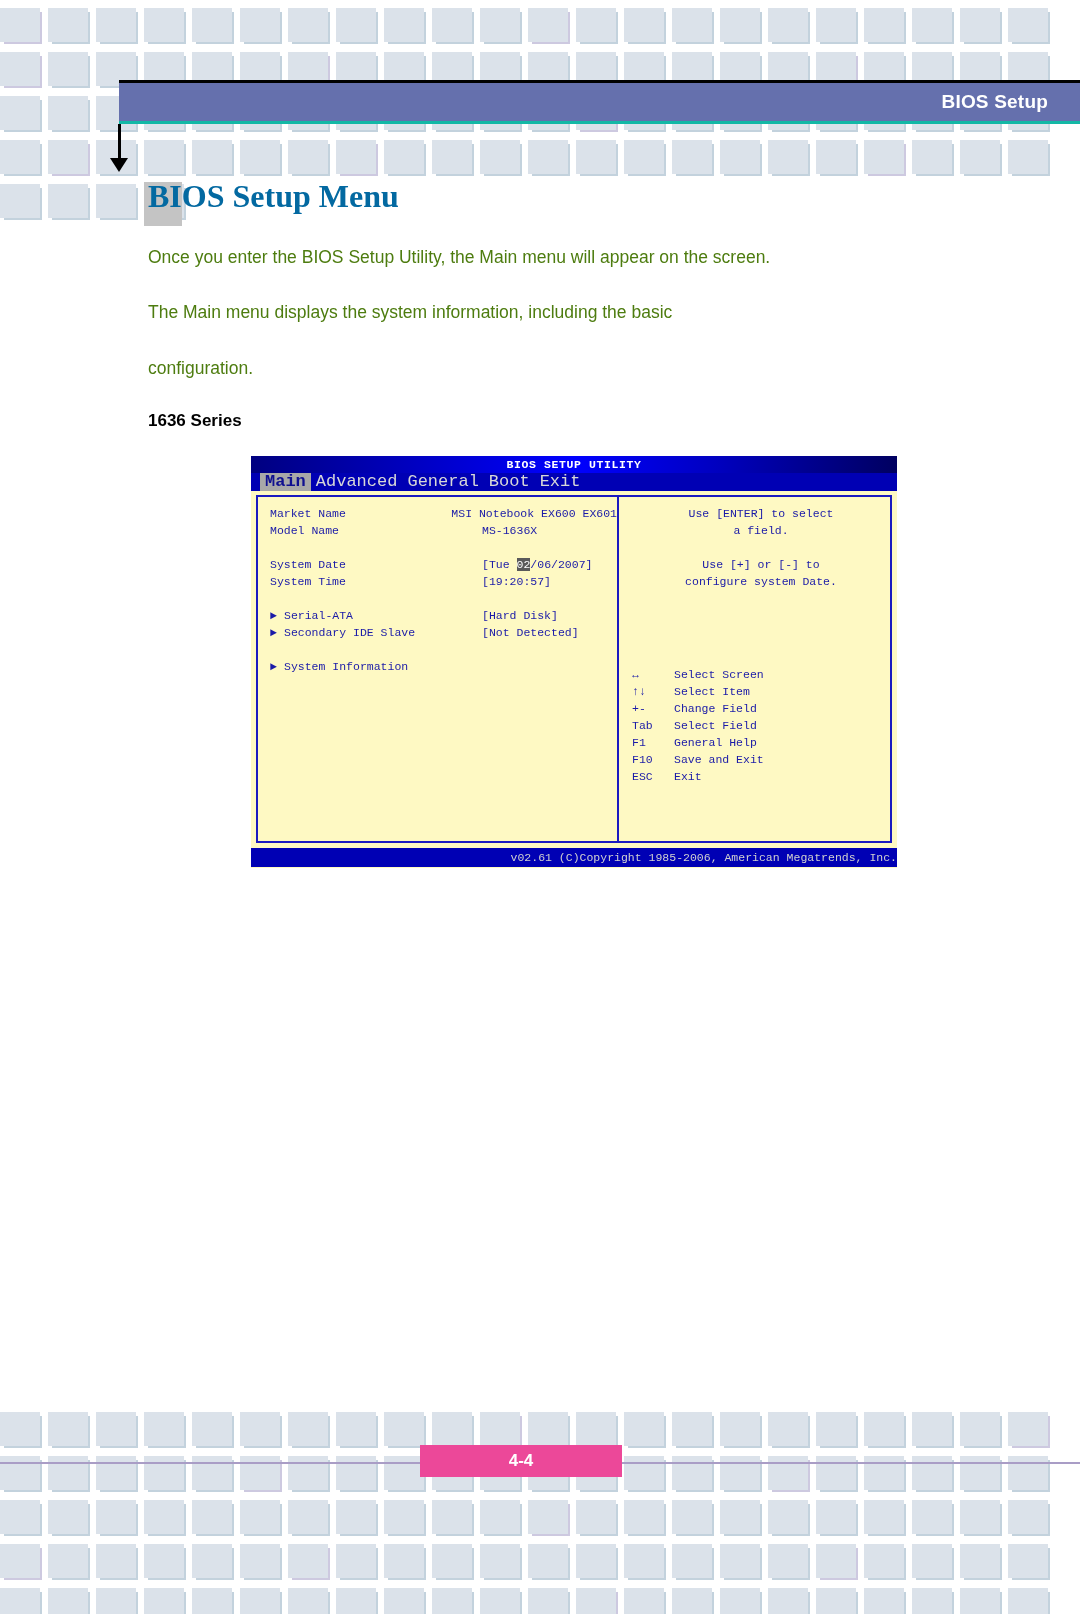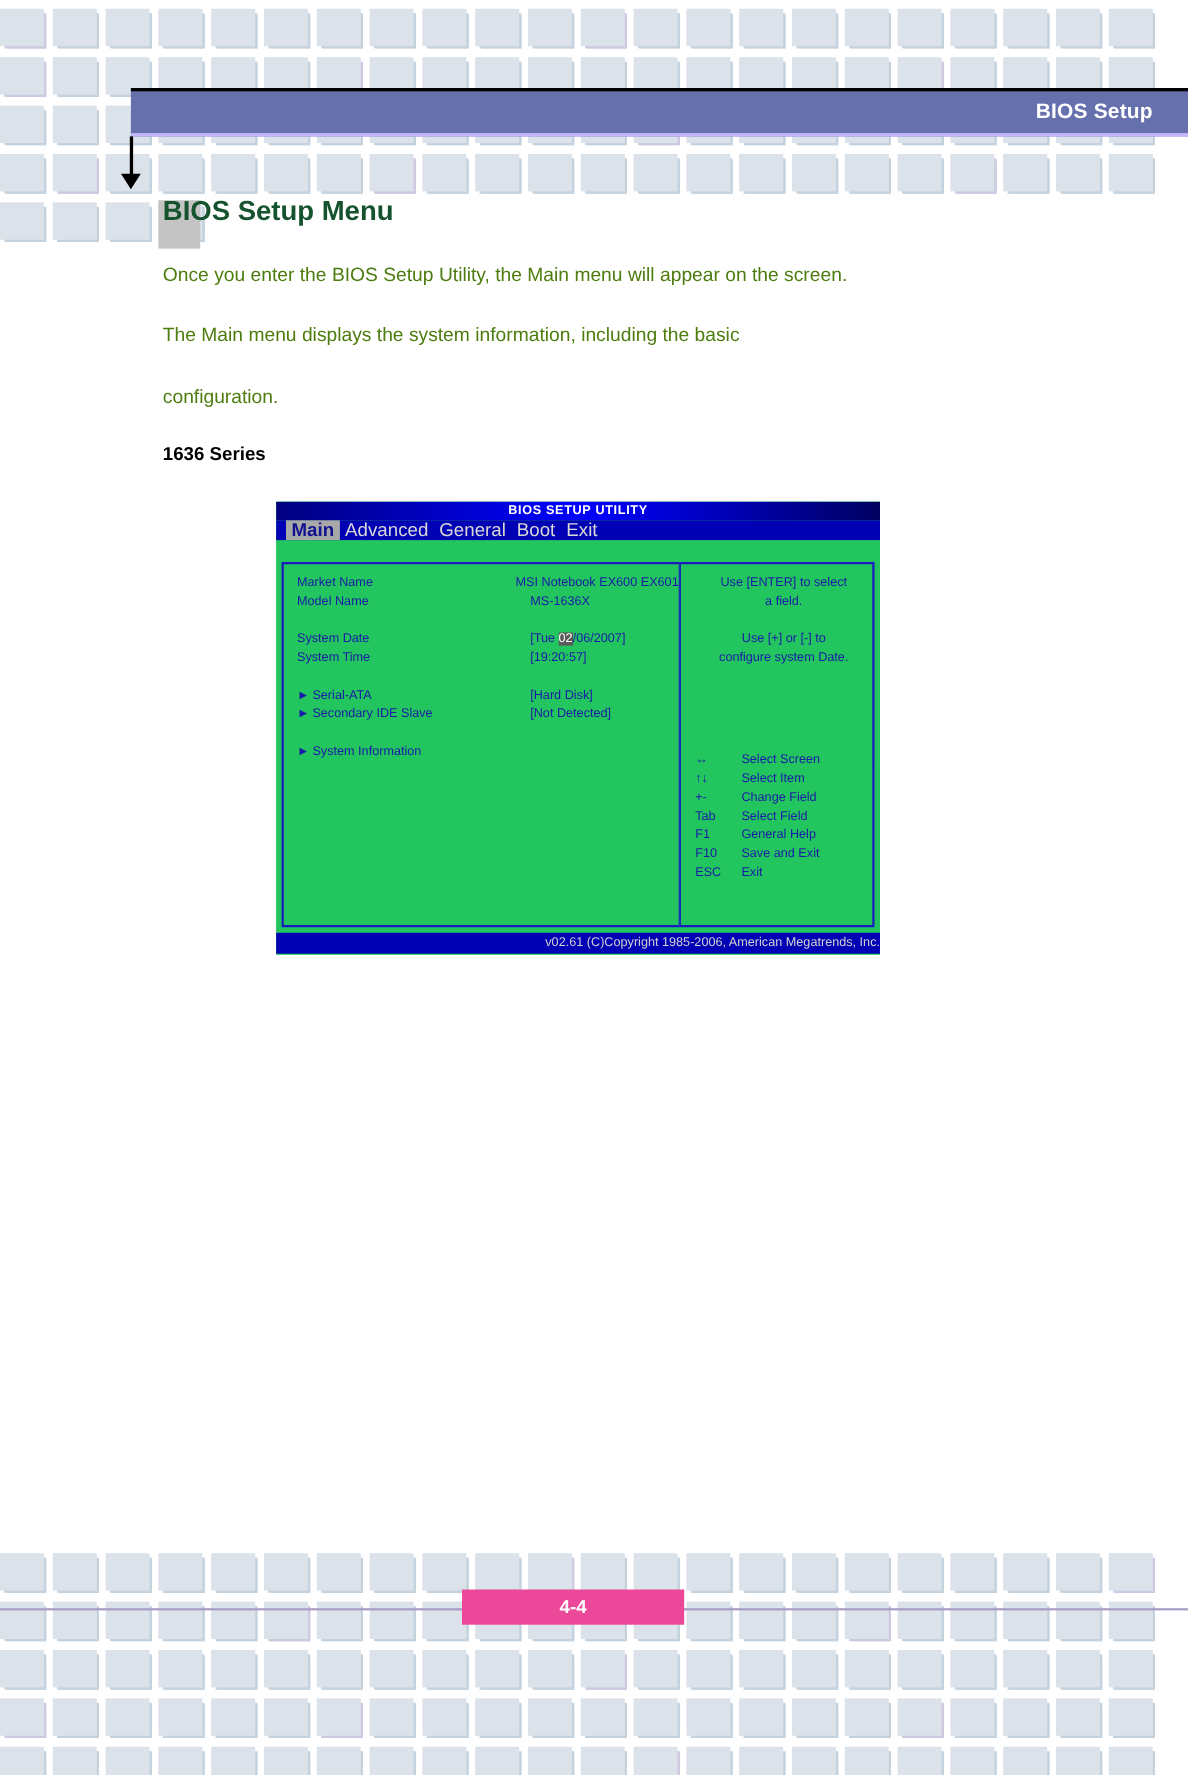--- a/index.html
+++ b/index.html
@@ -40,21 +40,21 @@
 
   
   #header-banner {
     position: absolute;
     left: 119px;
     top: 80px;
     width: 961px;
     height: 44px;
     background: #6570ad;
     border-top: 3px solid #000;
-    border-bottom: 3px solid #c4b5fd;
+    border-bottom: 3px solid #14b8a6;
     box-sizing: border-box;
     display: flex;
     align-items: center;
     justify-content: flex-end;
   }
   #header-banner .htitle {
     color: #ffffff;
     font-size: 19px;
     font-weight: bold;
     padding-right: 32px;
@@ -83,26 +83,27 @@
 
   
   #content {
     position: absolute;
     left: 148px;
     top: 178px;
     width: 790px;
   }
   #page-title {
     position: relative;
-    font-size: 25px;
+    font-size: 32px;
     font-weight: bold;
-    color: #14532d;
+    color: #0369a1;
     margin: 0 0 30px 0;
     line-height: 1.15;
     display: inline-block;
+    font-family: Liberation Serif, serif;
   }
   #title-hl {
     position: absolute;
     left: -4px;
     top: 4px;
     width: 38px;
     height: 44px;
     background: #c4c4c4;
     z-index: 0;
   }
@@ -125,24 +126,24 @@
     font-weight: bold;
     color: #000;
     margin: 0 0 16px 0;
   }
 
   
   #bios-shot {
     position: absolute;
     left: 251px;
     top: 456px;
-    width: 549px;
+    width: 646px;
     height: 412px;
-    background: #22c55e;
-    font-family: Liberation Sans, sans-serif;
+    background: #fef9c3;
+    font-family: Liberation Mono, monospace;
     font-size: 11.5px;
     line-height: 16px;
     color: #1a1aa8;
     box-sizing: border-box;
     overflow: hidden;
   }
   #bios-titlebar {
     height: 17px;
     background: linear-gradient(to right, #000080 0%, #0000d8 34%, #0000ff 50%, #0000c0 72%, #000060 100%);
     color: #ffffff;
@@ -169,21 +170,21 @@
   }
   #bios-menubar .mi.active {
     background: #a8a8a8;
     color: #101090;
     font-weight: bold;
   }
 
   #bios-body {
     display: flex;
     height: 357px;
-    padding: 20px 5px 5px 5px;
+    padding: 4px 5px 5px 5px;
     box-sizing: border-box;
   }
   #bios-left {
     width: 362px;
     border: 2px solid #1a1ac0;
     border-right: 1px solid #1a1ac0;
     box-sizing: border-box;
     padding: 9px 0 0 12px;
   }
   #bios-right {

